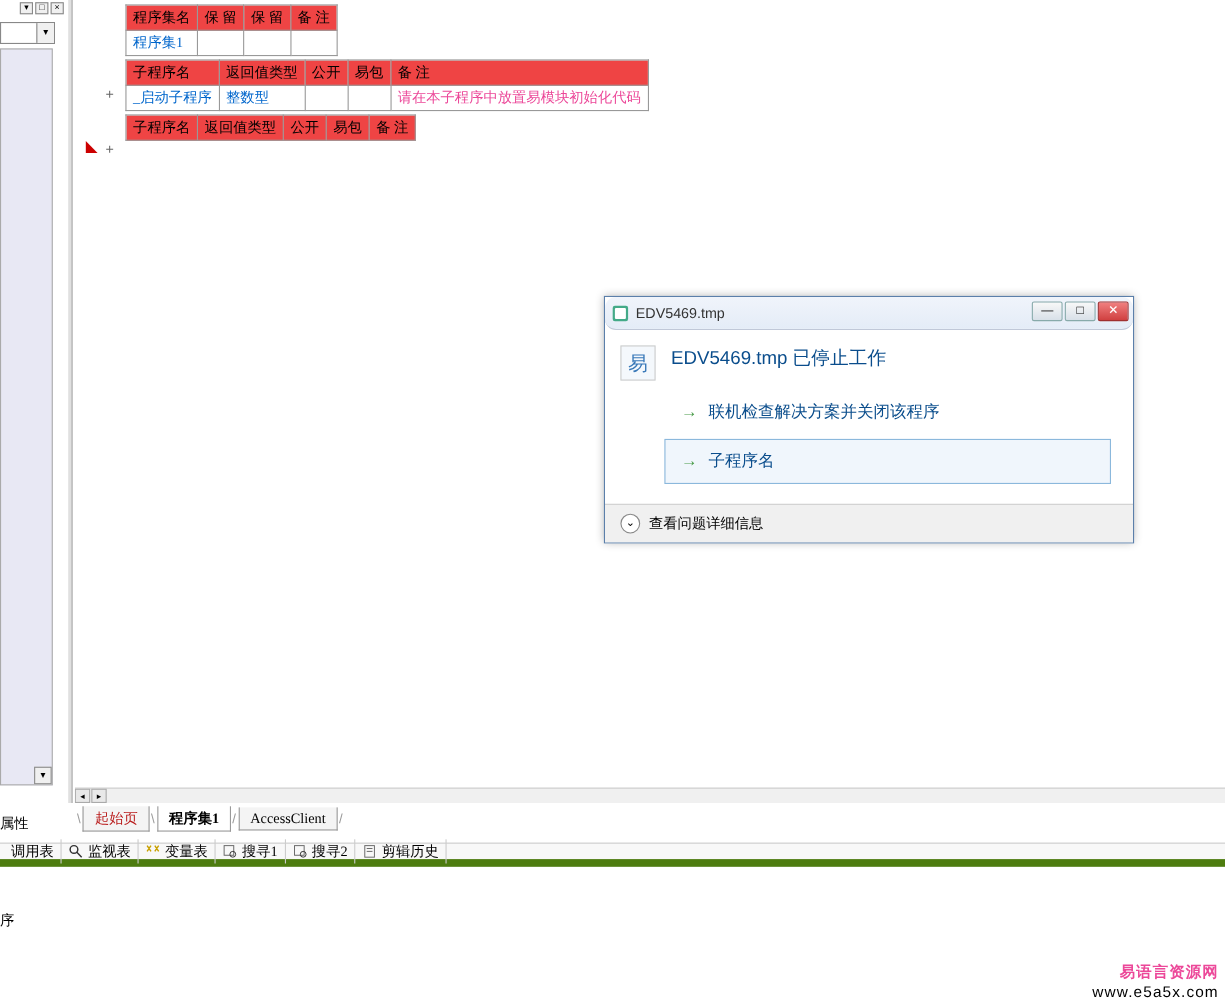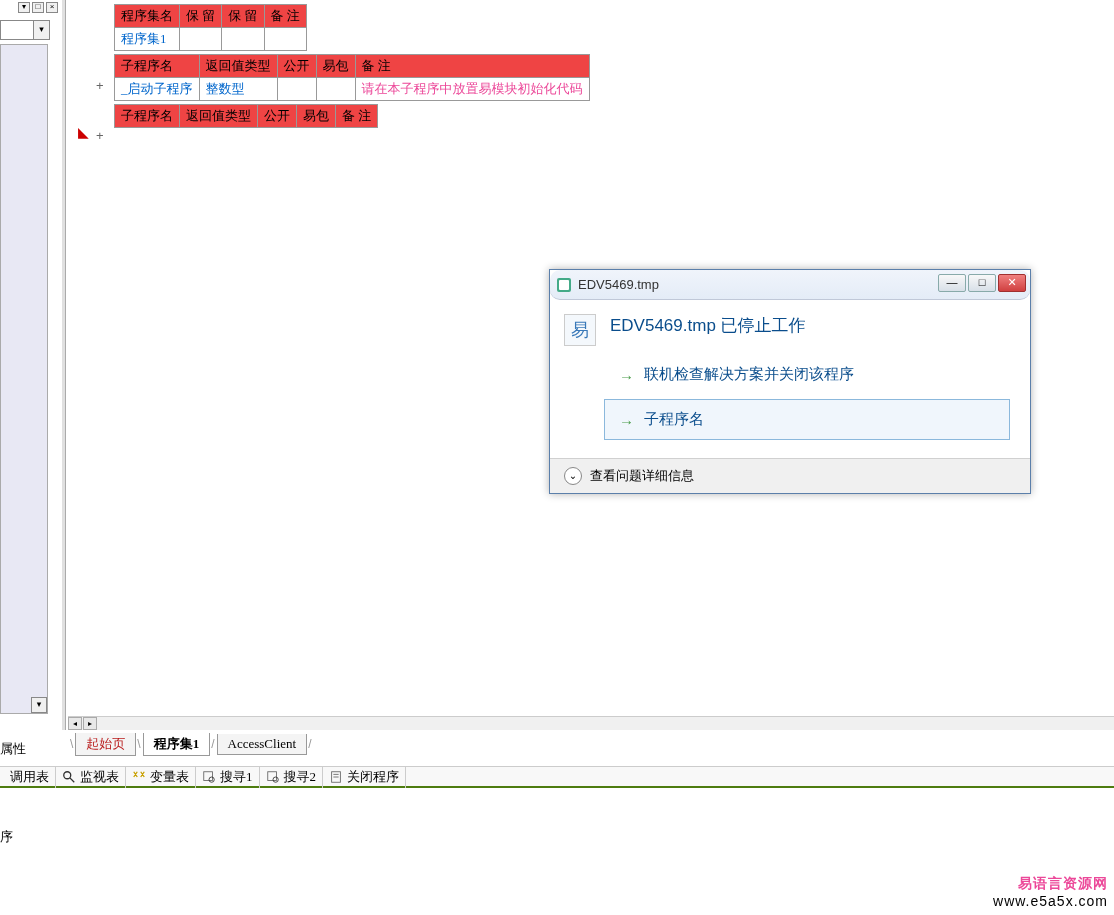--- a/index.html
+++ b/index.html
@@ -204,21 +204,21 @@
     }
     
     
     .bottom-bar {
       position: absolute;
       left: 0;
       top: 766px;
       right: 0;
       height: 22px;
       border-top: 1px solid #ccc;
-      border-bottom: 2px solid #4d7c0f;
+      border-bottom: 7px solid #4d7c0f;
       display: flex;
       align-items: center;
       padding: 0 4px;
       background: #f8f8f8;
     }
     .bb-item {
       display: flex;
       align-items: center;
       padding: 2px 6px;
       font-family: SimSun;
@@ -497,21 +497,21 @@
         <circle cx="11" cy="11" r="3" fill="none" stroke="#333"></circle>
       </svg>
     <span>搜寻2</span>
   </div>
   <div class="bb-item">
     <svg class="bb-icon" viewBox="0 0 16 16">
         <rect x="3" y="2" width="10" height="12" fill="none" stroke="#666"></rect>
         <line x1="5" y1="5" x2="11" y2="5" stroke="#666"></line>
         <line x1="5" y1="8" x2="11" y2="8" stroke="#666"></line>
       </svg>
-    <span>关闭程序</span>
+    <span>剪辑历史</span>
   </div>
 </div>
 
 <div class="status-text">序</div>
 
 <div class="dialog">
   <div class="dlg-titlebar">
     <svg class="dlg-icon" viewBox="0 0 16 16">
         <rect x="1" y="1" width="14" height="14" fill="#4a8" rx="2"></rect>
         <rect x="3" y="3" width="10" height="10" fill="#fff" rx="1"></rect>

